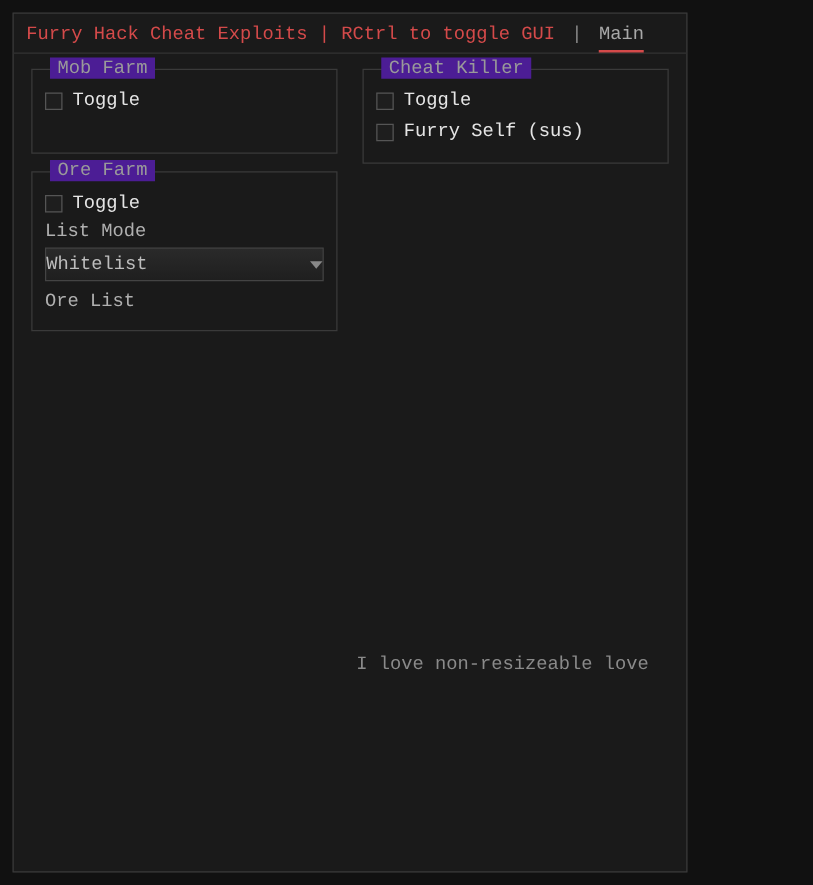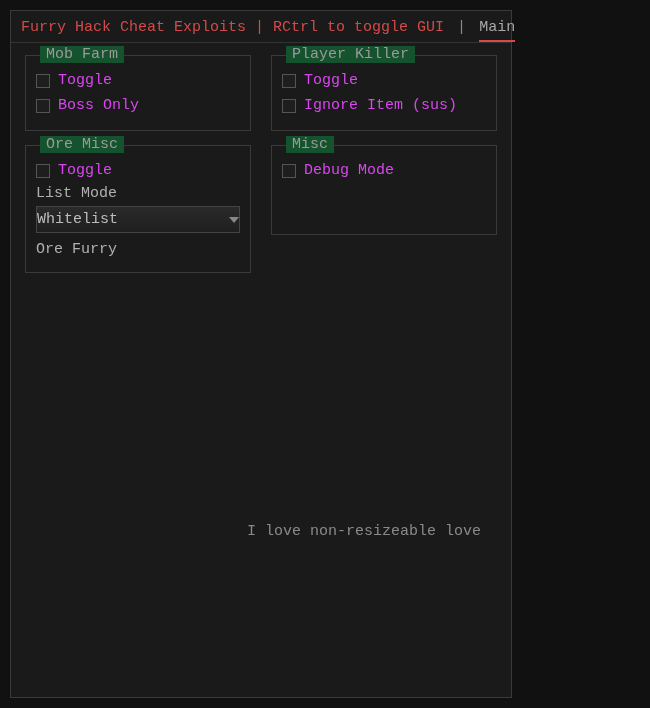--- a/index.html
+++ b/index.html
@@ -9,21 +9,21 @@
       height: 708px;
       font-family: 'Courier New', monospace;
       font-size: 15px;
       color: #999;
       overflow: hidden;
     }
     .window {
       position: absolute;
       left: 10px;
       top: 10px;
-      width: 502px;
+      width: 540px;
       height: 688px;
       background: #1a1a1a;
       border: 1px solid #3a3a3a;
     }
     .titlebar {
       padding: 8px 10px 6px 10px;
       border-bottom: 1px solid #333;
       white-space: nowrap;
     }
     .title-red { color: #d44a4a; }
@@ -53,40 +53,40 @@
       position: relative;
       border: 1px solid #3a3a3a;
       padding: 14px 10px 10px 10px;
       margin-bottom: 14px;
       min-height: 68px;
     }
     .group-legend {
       position: absolute;
       top: -10px;
       left: 14px;
-      background: #14532d;
+      background: #4c1d95;
       padding: 0 6px;
       color: #9a9a9a;
     }
     .row {
       display: flex;
       align-items: center;
       gap: 8px;
       padding: 2px 0;
       margin-bottom: 4px;
       cursor: pointer;
     }
     .checkbox {
       width: 14px;
       height: 14px;
       border: 1px solid #555;
       background: #1e1e1e;
       flex-shrink: 0;
     }
-    .label { color: #d946ef; }
+    .label { color: #e5e5e5; }
     .field-label {
       color: #b0b0b0;
       margin: 2px 0 4px 0;
     }
     .dropdown {
       background: linear-gradient(#2a2a2a, #1f1f1f);
       border: 1px solid #444;
       padding: 4px 0;
       display: flex;
       align-items: center;
@@ -122,62 +122,51 @@
   <div class="body">
 
     <div class="col">
 
       <div class="group">
         <div class="group-legend">Mob Farm</div>
         <div class="row">
           <div class="checkbox"></div>
           <span class="label">Toggle</span>
         </div>
-        <div class="row">
-          <div class="checkbox"></div>
-          <span class="label">Boss Only</span>
-        </div>
       </div>
 
       <div class="group">
-        <div class="group-legend">Ore Misc</div>
+        <div class="group-legend">Ore Farm</div>
         <div class="row">
           <div class="checkbox"></div>
           <span class="label">Toggle</span>
         </div>
         <div class="field-label">List Mode</div>
         <div class="dropdown">
           <span class="dropdown-text">Whitelist</span>
           <span class="caret"></span>
         </div>
-        <div class="field-label">Ore Furry</div>
+        <div class="field-label">Ore List</div>
       </div>
 
     </div>
 
     <div class="col">
 
       <div class="group">
-        <div class="group-legend">Player Killer</div>
+        <div class="group-legend">Cheat Killer</div>
         <div class="row">
           <div class="checkbox"></div>
           <span class="label">Toggle</span>
         </div>
         <div class="row">
           <div class="checkbox"></div>
-          <span class="label">Ignore Item (sus)</span>
+          <span class="label">Furry Self (sus)</span>
         </div>
       </div>
 
-      <div class="group" style="min-height:90px;">
-        <div class="group-legend">Misc</div>
-        <div class="row">
-          <div class="checkbox"></div>
-          <span class="label">Debug Mode</span>
-        </div>
-      </div>
 
     </div>
 
     <div class="footer-text">I love non-resizeable love</div>
 
   </div>
 </div>
 
 </body></html>

